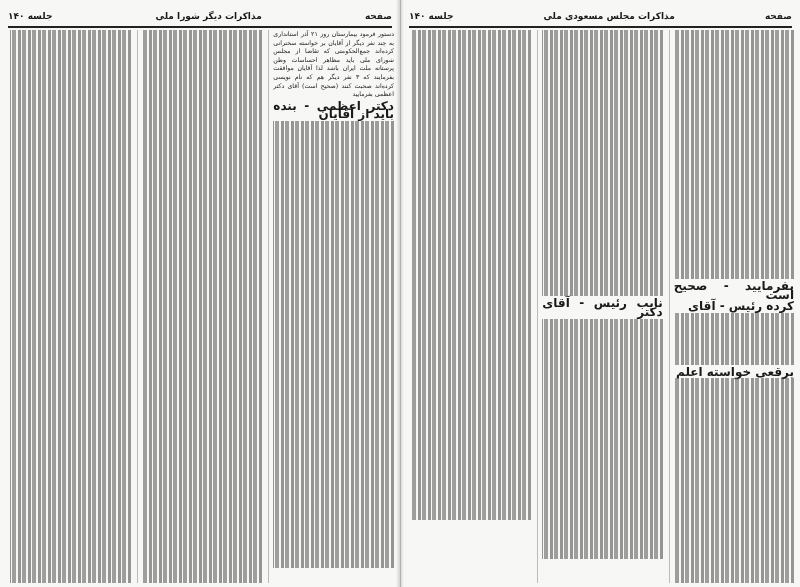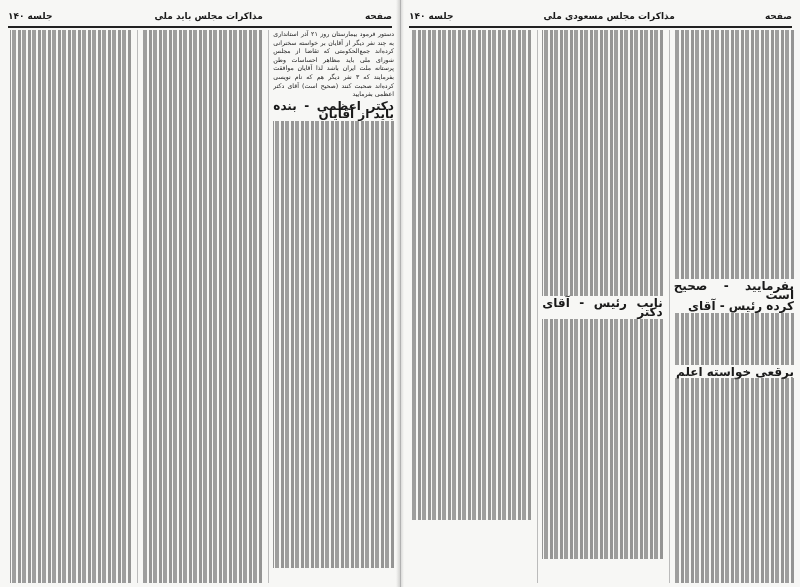--- a/index.html
+++ b/index.html
@@ -16,21 +16,21 @@
   .col p { margin:0 0 2px 0; }
   .col .head { font-weight:bold; font-size:12px; margin:3px 0 2px 0; }
   .col .line { display:block; height:8.6px; background:repeating-linear-gradient(to left, #444 0 3px, transparent 3px 5px, #555 5px 9px, transparent 9px 10px); opacity:0.55; margin-bottom:0; }
 </style>
 </head>
 <body>
 
 <div class="page left">
   <div class="header">
     <span>صفحه</span>
-    <span>مذاکرات مجلس باید ملی</span>
+    <span>مذاکرات دیگر شورا ملی</span>
     <span>جلسه ۱۴۰</span>
     <div class="rule"></div>
   </div>
   <div class="cols">
     <div class="col">
       <p>دستور فرمود بیمارستان روز ۲۱ آذر استانداری به چند نفر دیگر از آقایان بر خواسته سخنرانی کرده‌اند جمع‌الحکومتی که تقاضا از مجلس شورای ملی باید مظاهر احساسات وطن پرستانه ملت ایران باشد لذا آقایان موافقت بفرمایند که ۳ نفر دیگر هم که نام نویسی کرده‌اند صحبت کنند (صحیح است) آقای دکتر اعظمی بفرمایید</p>
       <div class="head">دکتر اعظمی - بنده باید از آقایان</div>
       <span class="line"></span>
         <span class="line"></span>
         <span class="line"></span>

